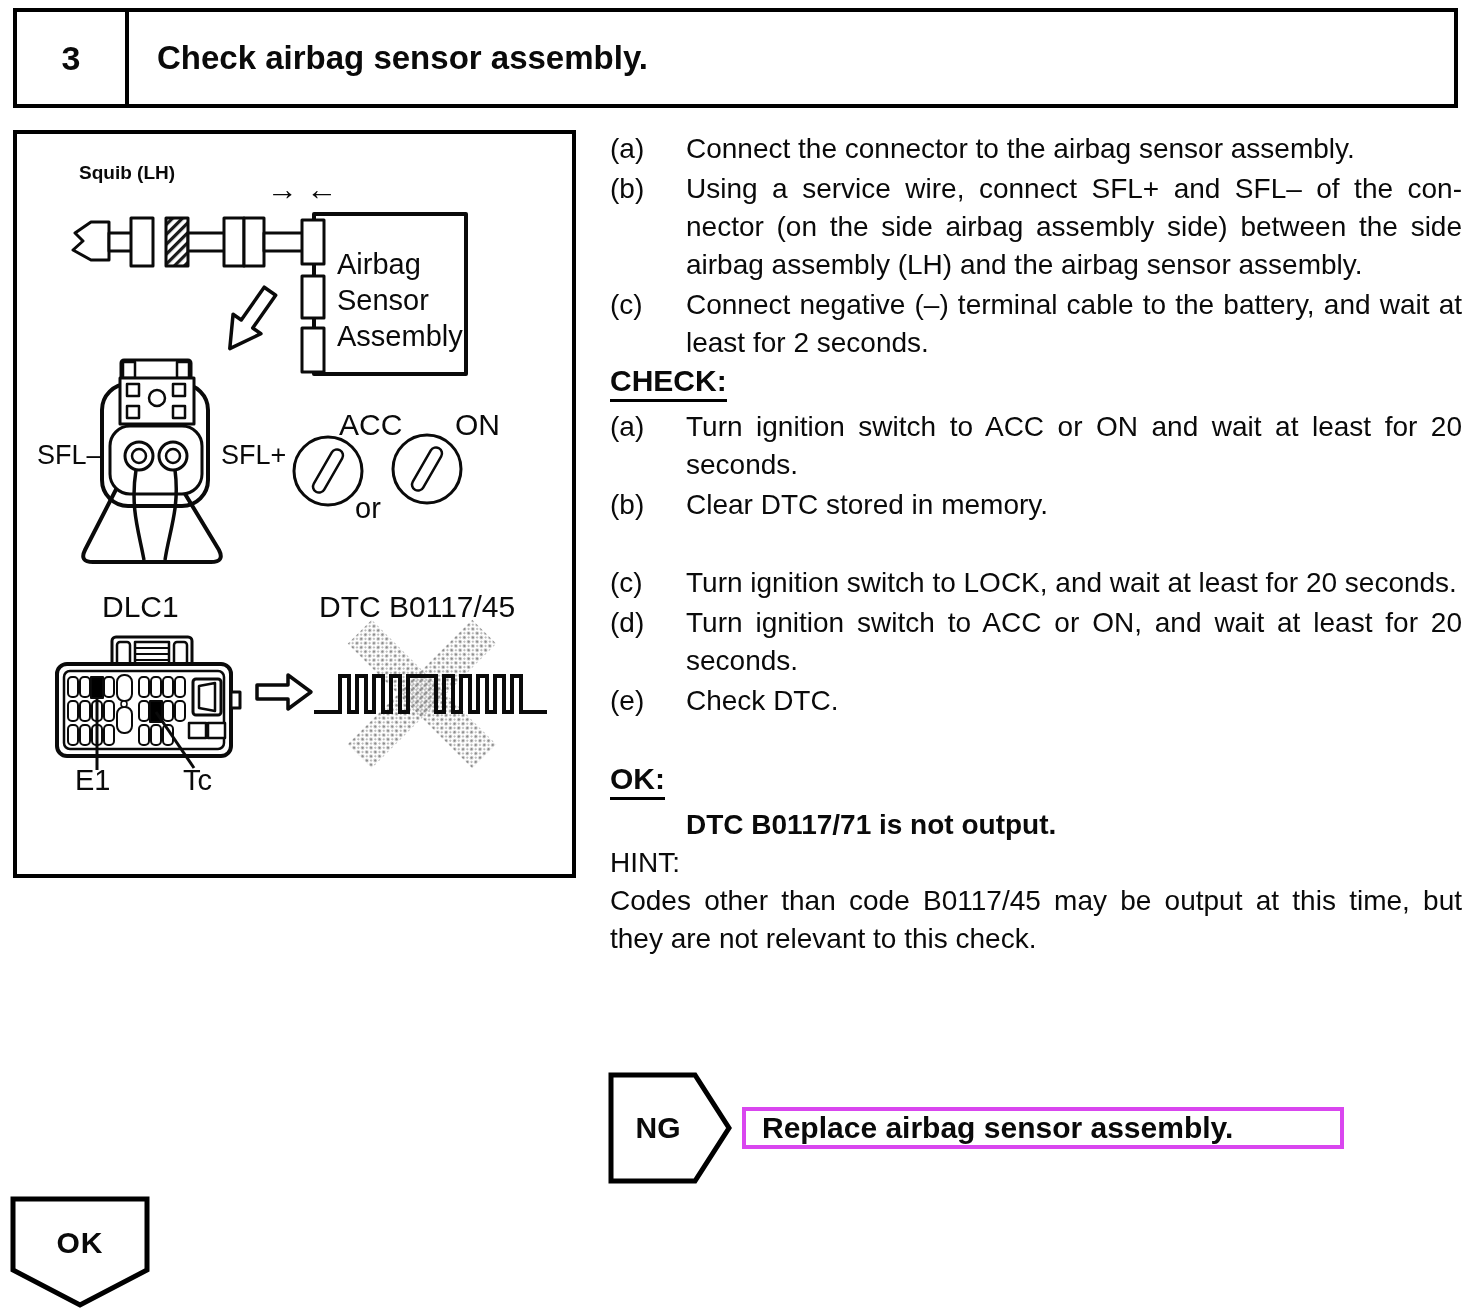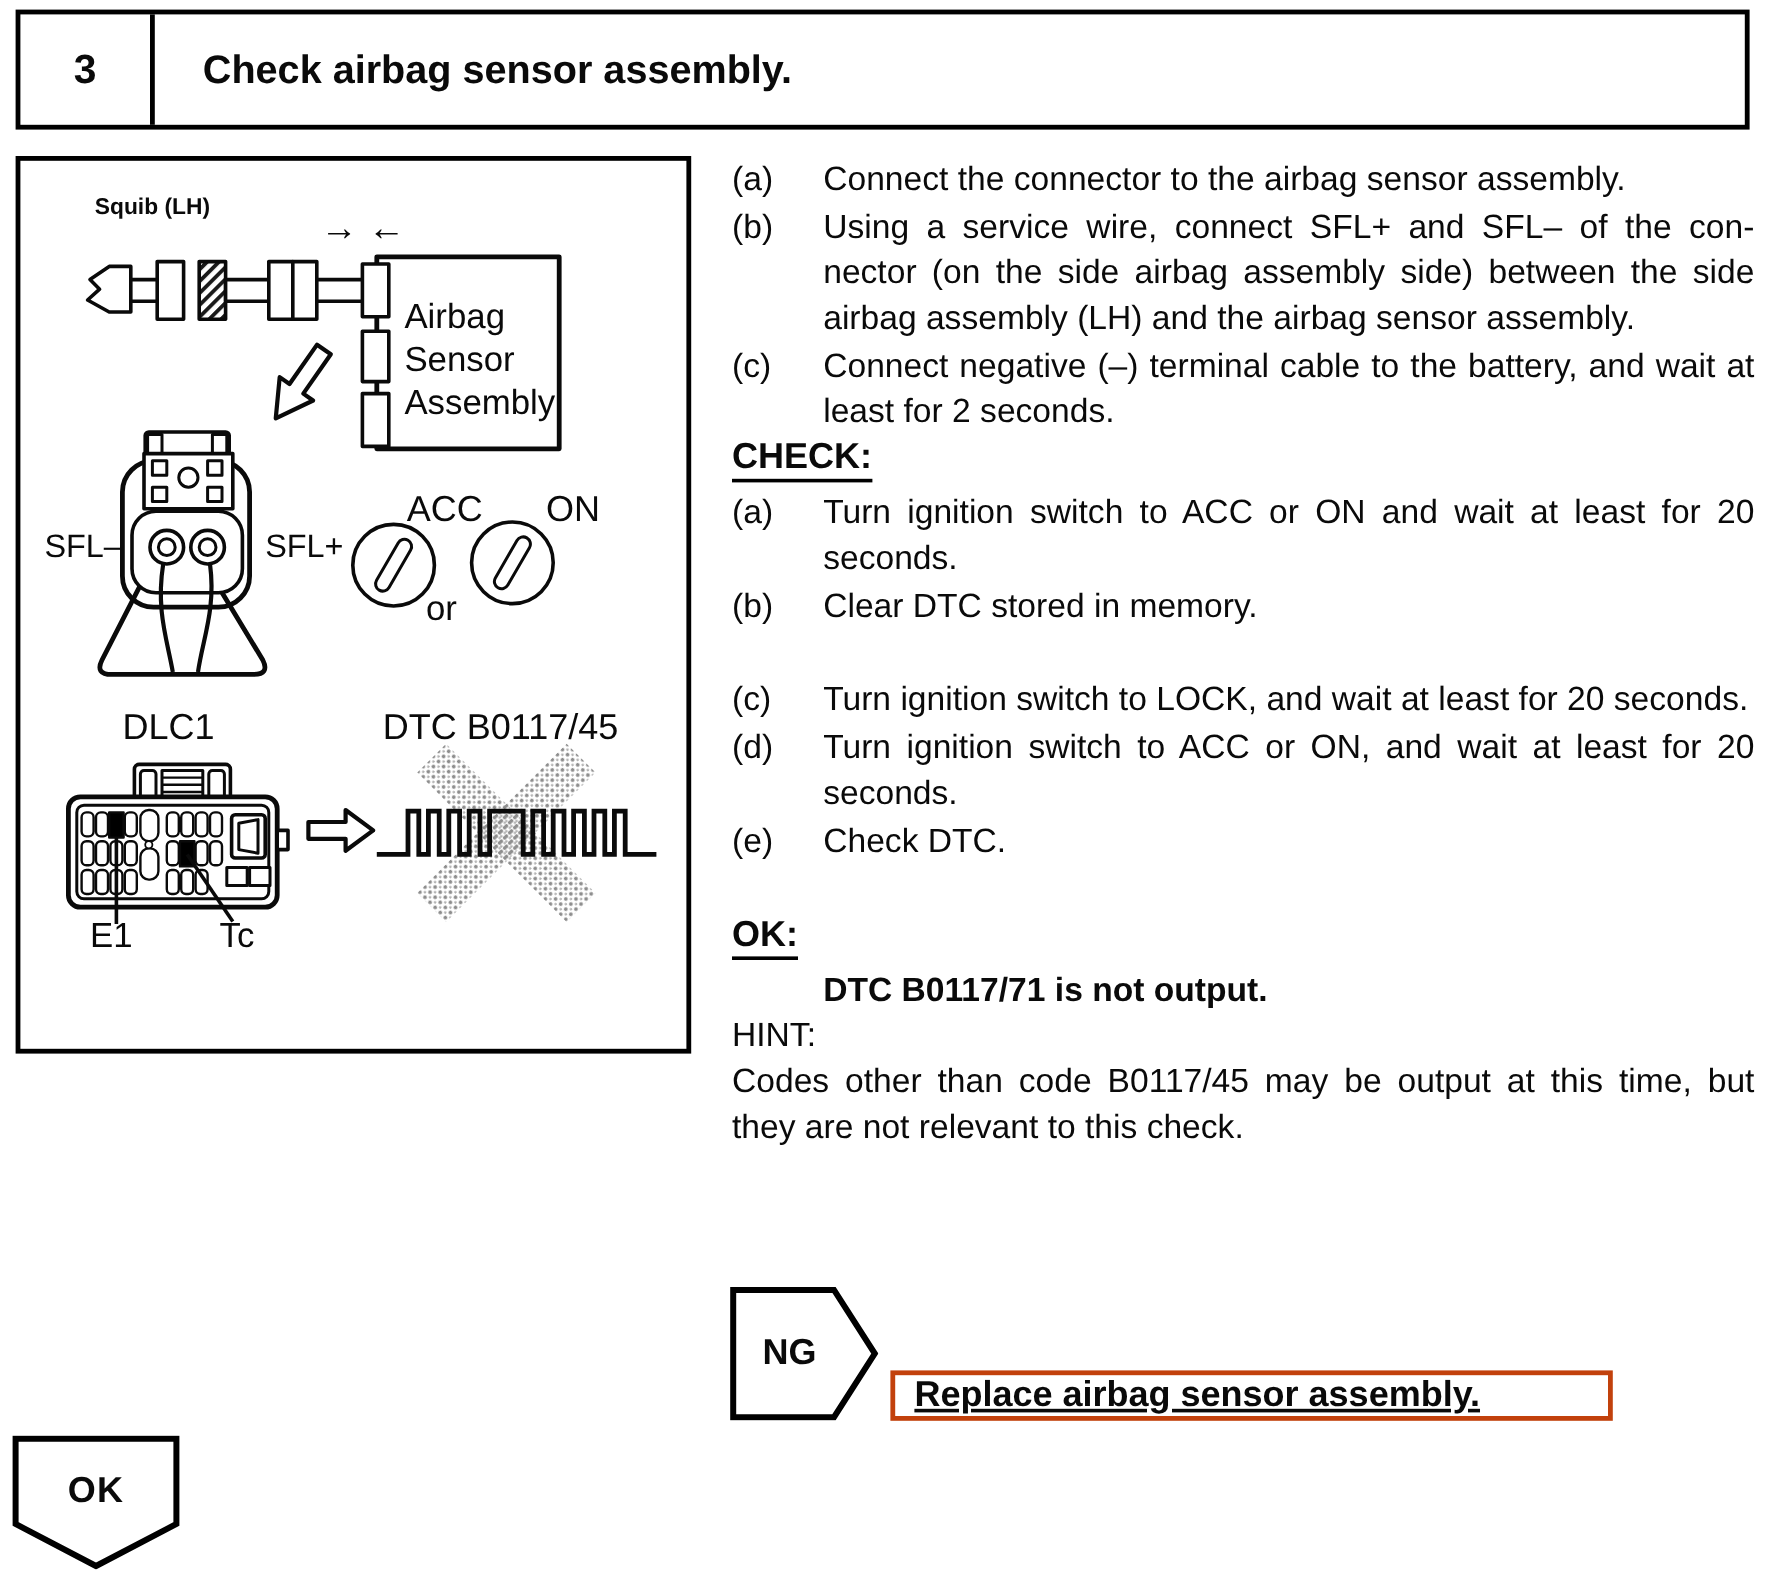--- a/index.html
+++ b/index.html
@@ -11,22 +11,22 @@
   .step-header {
     position:absolute; left:13px; top:8px; width:1445px; height:100px;
     border:4px solid #000; box-sizing:border-box; display:flex;
   }
   .step-num {
     width:112px; border-right:4px solid #000; box-sizing:border-box;
     display:flex; align-items:center; justify-content:center;
     font-size:34px; font-weight:bold;
   }
   .step-title {
-    flex:1; display:flex; align-items:center; padding-left:16px;
-    font-size:33px; font-weight:bold;margin-left:24px;
+    flex:1; display:flex; align-items:center; padding-left:28px;
+    font-size:33px; font-weight:bold;
   }
   
   .figure {
     position:absolute; left:13px; top:130px; width:563px; height:748px;
     border:4px solid #000; box-sizing:border-box;
   }
   .figure svg { position:absolute; left:0; top:0; }
   .flabel { position:absolute; font-size:28px; white-space:nowrap; color:#0a0a0a; }
   .flabel.wrap { white-space:normal; }
   
@@ -39,31 +39,31 @@
     position:relative; padding-left:76px; font-size:28px; line-height:38px;
     text-align:justify; margin-bottom:2px; hyphens:manual;
   }
   .item .lbl { position:absolute; left:0; top:0; }
   .gap-after { margin-bottom:40px; }
   .ok-head { margin-top:42px; }
   .ok-result { font-size:28px; font-weight:bold; line-height:38px; margin-left:76px; }
   .hint-head { font-size:28px; line-height:38px; }
   .hint-text { font-size:28px; line-height:38px; text-align:justify; }
   
-  .ng-row { position:absolute; left:608px; top:1072px; width:736px; height:112px; display:flex; align-items:flex-end; }
+  .ng-row { position:absolute; left:608px; top:1072px; width:736px; height:112px; display:flex; align-items:center; }
   .flow-pentagon { position:relative; width:124px; height:112px; flex:0 0 auto; }
   .flow-pentagon .shape-label {
     position:absolute; left:0; top:0; width:100px; height:112px;
     display:flex; align-items:center; justify-content:center;
     font-size:30px; font-weight:bold;
   }
   .ng-action {
-    flex:1; margin-left:10px; border:4px solid #c2410c; box-sizing:border-box;
+    flex:1; margin-left:10px; border:4px solid #d946ef; box-sizing:border-box;
     display:flex; align-items:center; padding-left:16px;
-    font-size:30px; font-weight:bold;text-decoration:underline;
+    font-size:30px; font-weight:bold;
   }
   .ok-flow { position:absolute; left:10px; top:1196px; width:140px; height:112px; }
   .ok-flow .shape-label {
     position:absolute; left:0; top:14px; width:140px; height:66px;
     display:flex; align-items:center; justify-content:center;
     font-size:30px; font-weight:bold; letter-spacing:1px;
   }
 </style>
 </head>
 <body>

